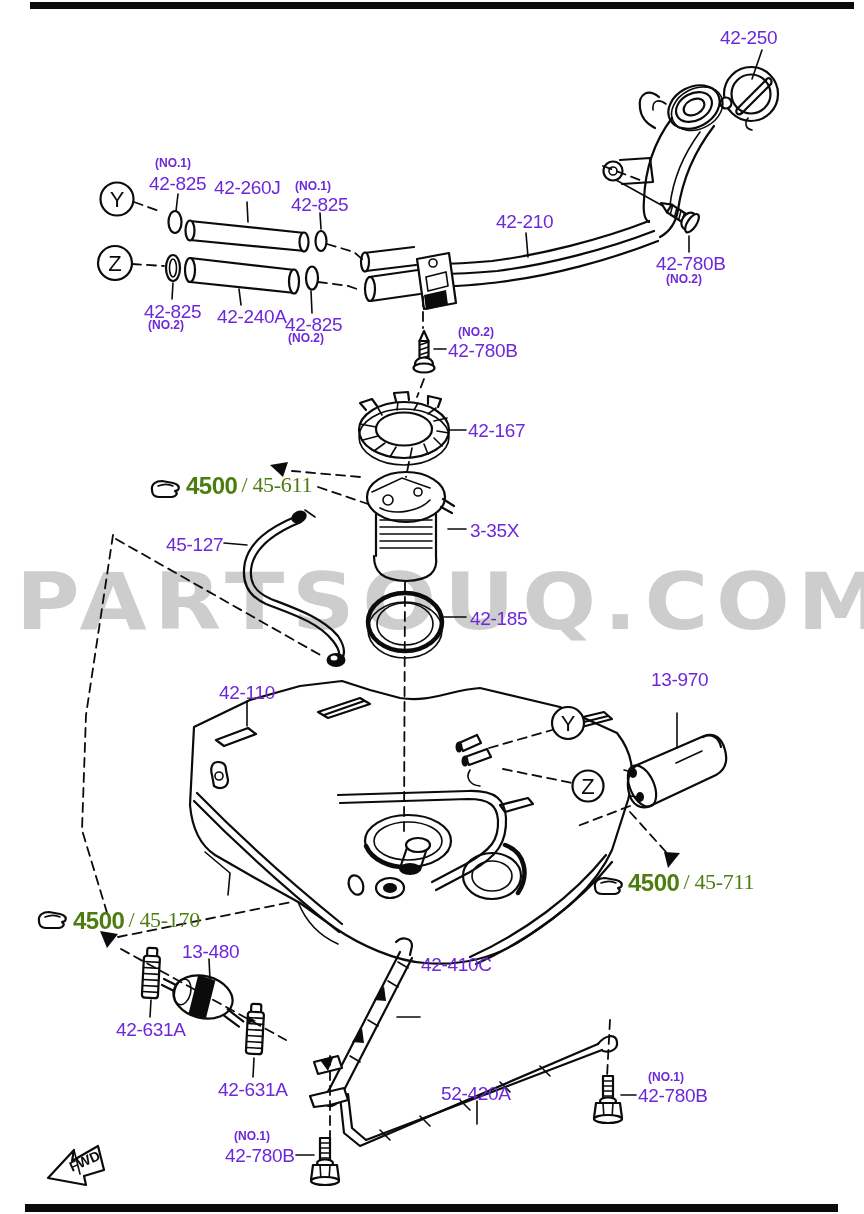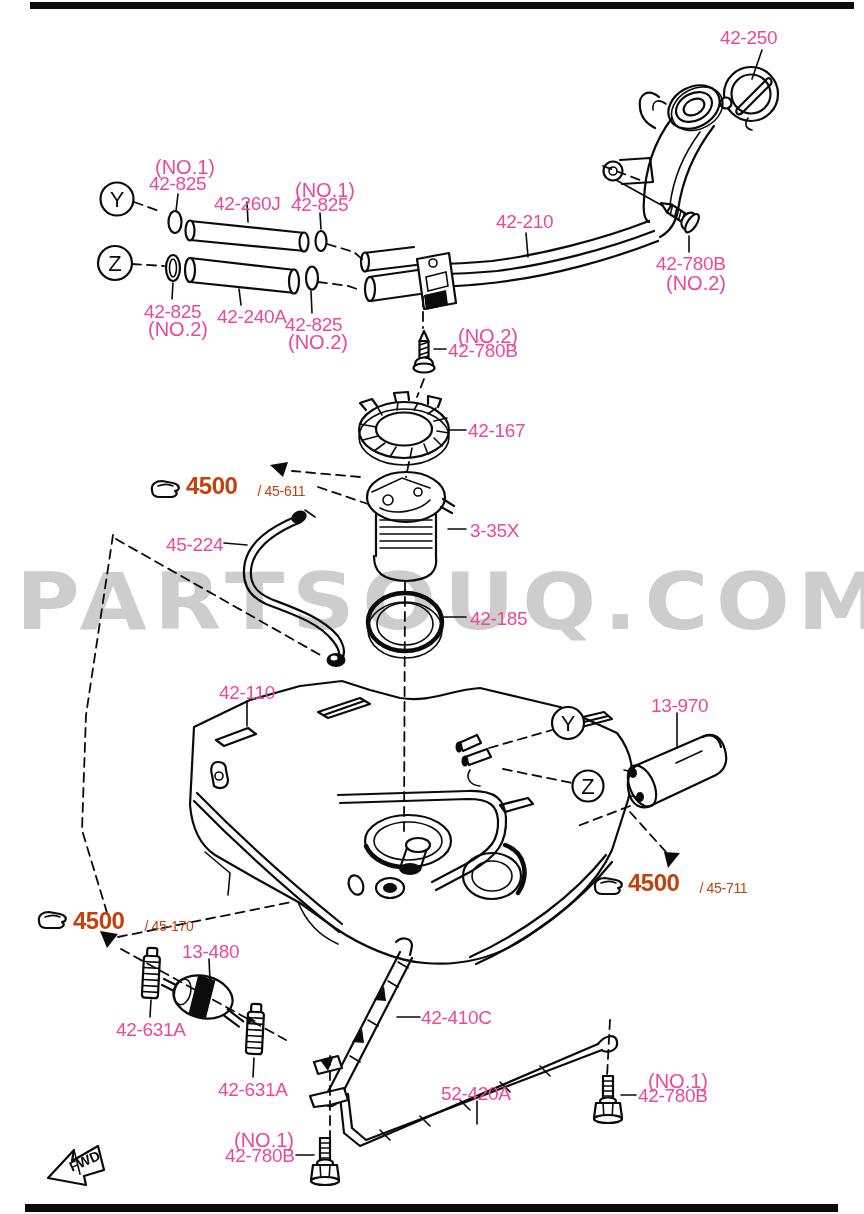--- a/index.html
+++ b/index.html
@@ -3,27 +3,27 @@
 <meta charset="utf-8">
 <style>
   html,body{margin:0;padding:0;background:#ffffff;}
   #page{position:relative;width:864px;height:1214px;background:#fff;overflow:hidden;
         font-family:"Liberation Sans", sans-serif;}
   #watermark{position:absolute;left:16px;top:556px;z-index:1;color:#cdcdcd;
         font-family:"DejaVu Sans", sans-serif;font-weight:bold;font-size:79px;
         letter-spacing:7px;white-space:nowrap;transform:scaleX(1.10);transform-origin:left center;
         user-select:none;}
   svg#art{position:absolute;left:0;top:0;z-index:2;}
-  .lbl{position:absolute;z-index:3;color:#ec4899;font-size:19px;letter-spacing:-0.3px;
+  .lbl{position:absolute;z-index:3;color:#6d28d9;font-size:19px;letter-spacing:-0.3px;
        white-space:nowrap;line-height:1;}
-  .sm{font-size:20px;letter-spacing:0;}
-  .ref{position:absolute;z-index:3;color:#c2410c;white-space:nowrap;line-height:1;
-       display:flex;align-items:flex-end;gap:20px;}
+  .sm{font-size:12px;letter-spacing:0;font-weight:bold;}
+  .ref{position:absolute;z-index:3;color:#4d7c0f;white-space:nowrap;line-height:1;
+       display:flex;align-items:flex-start;gap:4px;}
   .ref .big{font-size:24px;font-weight:bold;letter-spacing:-0.5px;}
-  .ref .rest{font-size:14px;letter-spacing:-0.3px;}
+  .ref .rest{font-size:22px;letter-spacing:-0.3px;font-family:Liberation Serif, serif;}
   
   .s  {stroke:#0b0b0b;stroke-width:2.2;fill:none;stroke-linecap:round;stroke-linejoin:round;}
   .sf {stroke:#0b0b0b;stroke-width:2.2;fill:#ffffff;stroke-linecap:round;stroke-linejoin:round;}
   .thin{stroke:#0b0b0b;stroke-width:1.6;fill:none;stroke-linecap:round;}
   .thick{stroke:#0b0b0b;stroke-width:4.5;fill:none;stroke-linecap:round;}
   .dash{stroke:#0b0b0b;stroke-width:1.8;fill:none;stroke-dasharray:9 6;stroke-linecap:round;}
   .fill{fill:#0b0b0b;stroke:none;}
   .yz{font-size:22px;fill:#0b0b0b;font-family:"Liberation Sans",sans-serif;}
   .fwdtxt{font-size:14px;font-weight:bold;fill:#0b0b0b;font-family:"Liberation Sans",sans-serif;}
 </style>
@@ -336,45 +336,45 @@
     </g>
 
     <use href="#clipicon" transform="translate(149,479)"></use>
     <use href="#clipicon" transform="translate(592,876)"></use>
     <use href="#clipicon" transform="translate(36,910)"></use>
   </svg>
 
   <div class="lbl" style="left:720px;top:28px">42-250</div>
   <div class="lbl sm" style="left:155px;top:157px">(NO.1)</div>
   <div class="lbl" style="left:149px;top:174px">42-825</div>
-  <div class="lbl" style="left:214px;top:194px">42-260J</div>
+  <div class="lbl" style="left:214px;top:178px">42-260J</div>
   <div class="lbl sm" style="left:295px;top:180px">(NO.1)</div>
   <div class="lbl" style="left:291px;top:195px">42-825</div>
   <div class="lbl" style="left:496px;top:212px">42-210</div>
   <div class="lbl" style="left:656px;top:254px">42-780B</div>
   <div class="lbl sm" style="left:666px;top:273px">(NO.2)</div>
   <div class="lbl" style="left:144px;top:302px">42-825</div>
   <div class="lbl sm" style="left:148px;top:319px">(NO.2)</div>
   <div class="lbl" style="left:217px;top:307px">42-240A</div>
   <div class="lbl" style="left:285px;top:315px">42-825</div>
   <div class="lbl sm" style="left:288px;top:332px">(NO.2)</div>
   <div class="lbl sm" style="left:458px;top:326px">(NO.2)</div>
   <div class="lbl" style="left:448px;top:341px">42-780B</div>
   <div class="lbl" style="left:468px;top:421px">42-167</div>
-  <div class="lbl" style="left:166px;top:535px">45-224</div>
+  <div class="lbl" style="left:166px;top:535px">45-127</div>
   <div class="lbl" style="left:470px;top:521px">3-35X</div>
   <div class="lbl" style="left:470px;top:609px">42-185</div>
   <div class="lbl" style="left:219px;top:683px">42-110</div>
-  <div class="lbl" style="left:651px;top:696px">13-970</div>
+  <div class="lbl" style="left:651px;top:670px">13-970</div>
   <div class="lbl" style="left:182px;top:942px">13-480</div>
   <div class="lbl" style="left:116px;top:1020px">42-631A</div>
   <div class="lbl" style="left:218px;top:1080px">42-631A</div>
   <div class="lbl sm" style="left:234px;top:1130px">(NO.1)</div>
   <div class="lbl" style="left:225px;top:1146px">42-780B</div>
-  <div class="lbl" style="left:421px;top:1008px">42-410C</div>
+  <div class="lbl" style="left:421px;top:955px">42-410C</div>
   <div class="lbl" style="left:441px;top:1084px">52-420A</div>
   <div class="lbl sm" style="left:648px;top:1071px">(NO.1)</div>
   <div class="lbl" style="left:638px;top:1086px">42-780B</div>
 
   <div class="ref" style="left:186px;top:474px">
     <span class="big">4500</span>
     <span class="rest">/ 45-611</span>
   </div>
   <div class="ref" style="left:628px;top:871px">
     <span class="big">4500</span>

